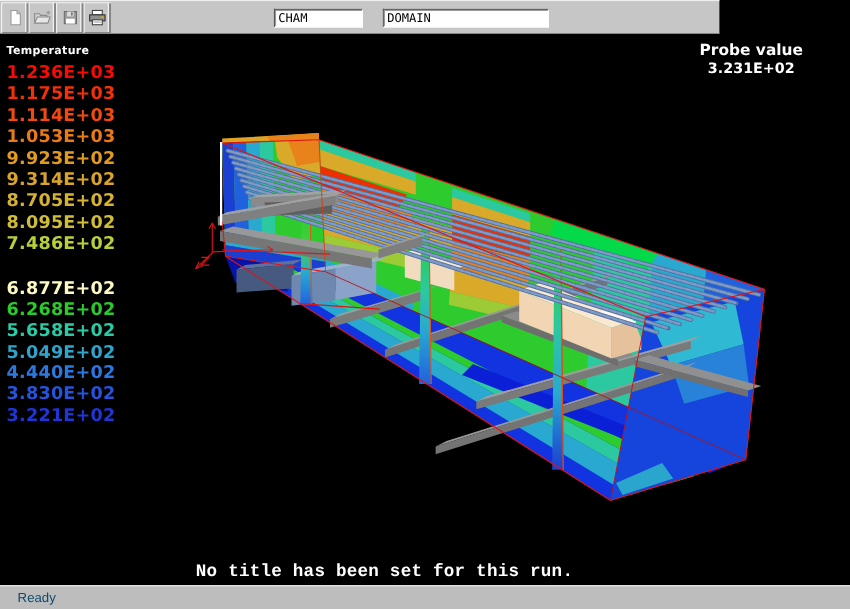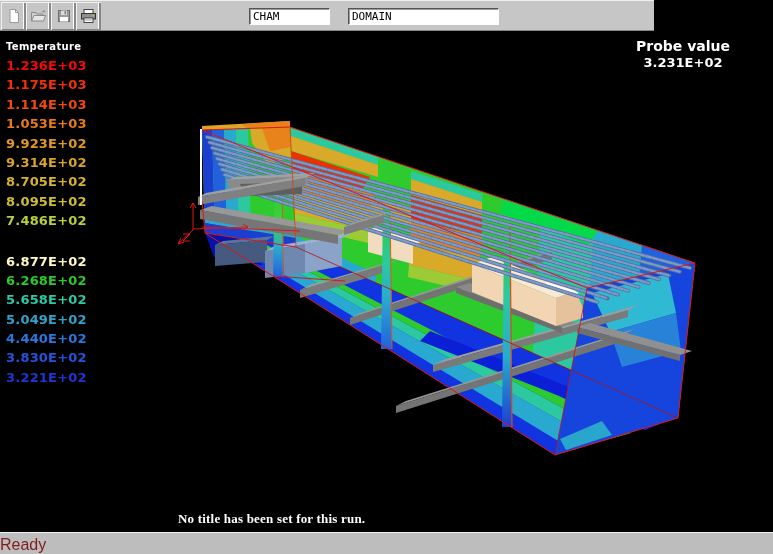--- a/index.html
+++ b/index.html
@@ -18,32 +18,32 @@
             font-family:"DejaVu Sans Mono", monospace;font-size:11px;color:#000;
             padding:0 0 0 3px;line-height:14px;}
   #field-cham{left:249px;width:76px;}
   #field-domain{left:348px;width:146px;}
   
   .canvas{position:absolute;left:0;top:31px;width:773px;height:501px;background:#000;}
   .scene-svg{position:absolute;left:0;top:0;}
   .legend{position:absolute;left:6px;top:10px;color:#fff;}
   .legend-title{font-family:"DejaVu Sans", sans-serif;font-size:10px;font-weight:bold;
                 color:#fff;margin-bottom:4px;letter-spacing:.3px;}
-  .lg-row{font-family:"DejaVu Sans", sans-serif;font-size:13px;font-weight:bold;
+  .lg-row{font-family:"DejaVu Sans", sans-serif;font-size:16px;font-weight:bold;
           line-height:19.4px;height:19.4px;letter-spacing:.2px;}
   .probe{position:absolute;left:608px;top:7px;width:150px;text-align:center;color:#fff;
          font-family:"DejaVu Sans", sans-serif;font-weight:bold;}
   .probe-label{font-size:14px;line-height:16px;}
   .probe-value{font-size:13px;line-height:18px;}
-  .run-msg{position:absolute;left:178px;top:480px;color:#fff;font-family:Liberation Serif, serif;
-           font-size:13px;font-weight:bold;letter-spacing:.2px;}
+  .run-msg{position:absolute;left:178px;top:480px;color:#fff;font-family:Liberation Mono, monospace;
+           font-size:16px;font-weight:bold;letter-spacing:.2px;}
   
   .statusbar{position:absolute;left:0;top:532px;width:773px;height:22px;background:#bdbdbd;
              border-top:1px solid #f0f0f0;box-sizing:border-box;}
-  .status-left{position:absolute;left:0;top:3px;font-size:16px;color:#7f1d1d;}
+  .status-left{position:absolute;left:16px;top:3px;font-size:12px;color:#0c4a6e;}
   .taskbtn{position:absolute;left:456px;top:0;width:317px;height:22px;background:#9c9c9c;
            border-top:1px solid #f4f4f4;border-left:1px solid #f4f4f4;box-sizing:border-box;
            cursor:pointer;}
   .task-icon{position:absolute;left:5px;top:3px;width:14px;height:14px;border-radius:50%;
              background:linear-gradient(105deg,#2028dc 47%,#12bd12 53%);
              border:1px solid #101060;box-sizing:border-box;}
   .task-label{position:absolute;left:27px;top:3px;font-size:12.5px;font-weight:bold;
               color:#e3e3e3;letter-spacing:.3px;}
 </style>
 </head>

